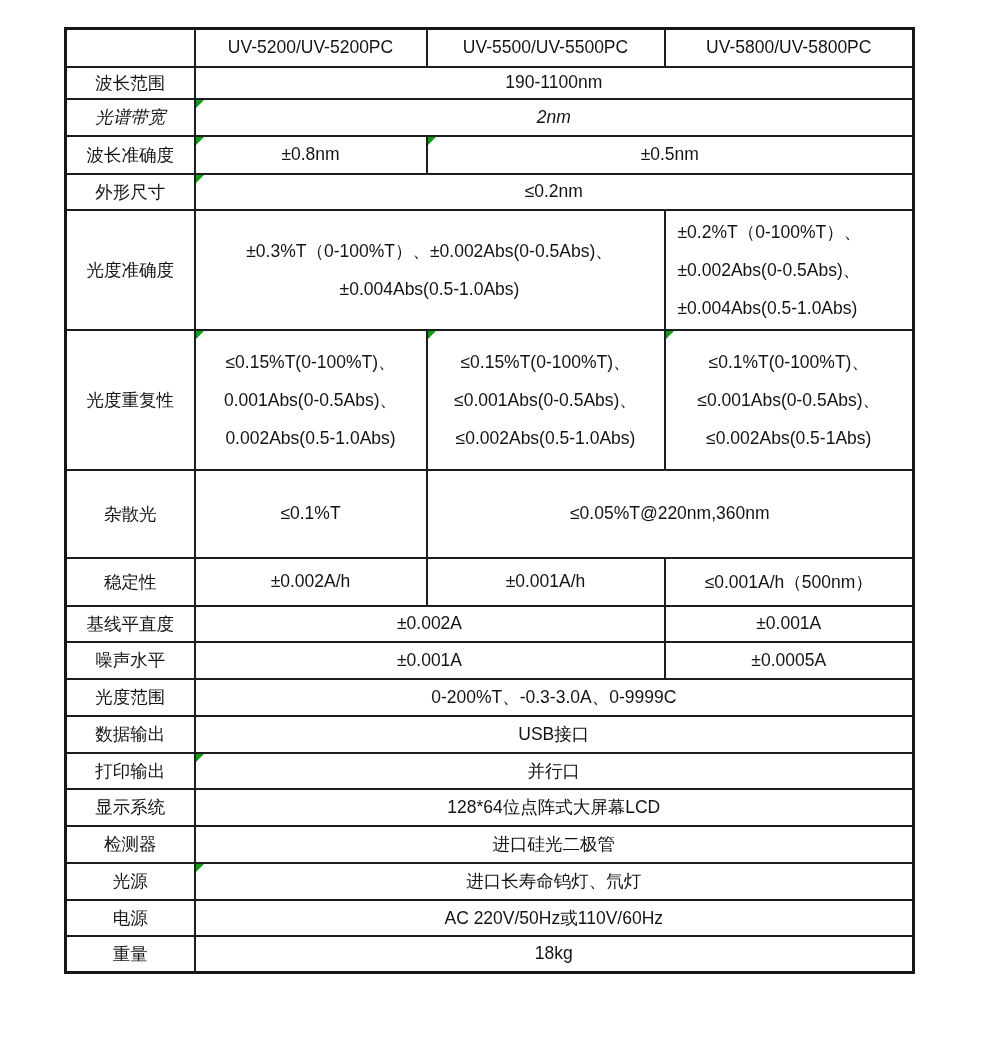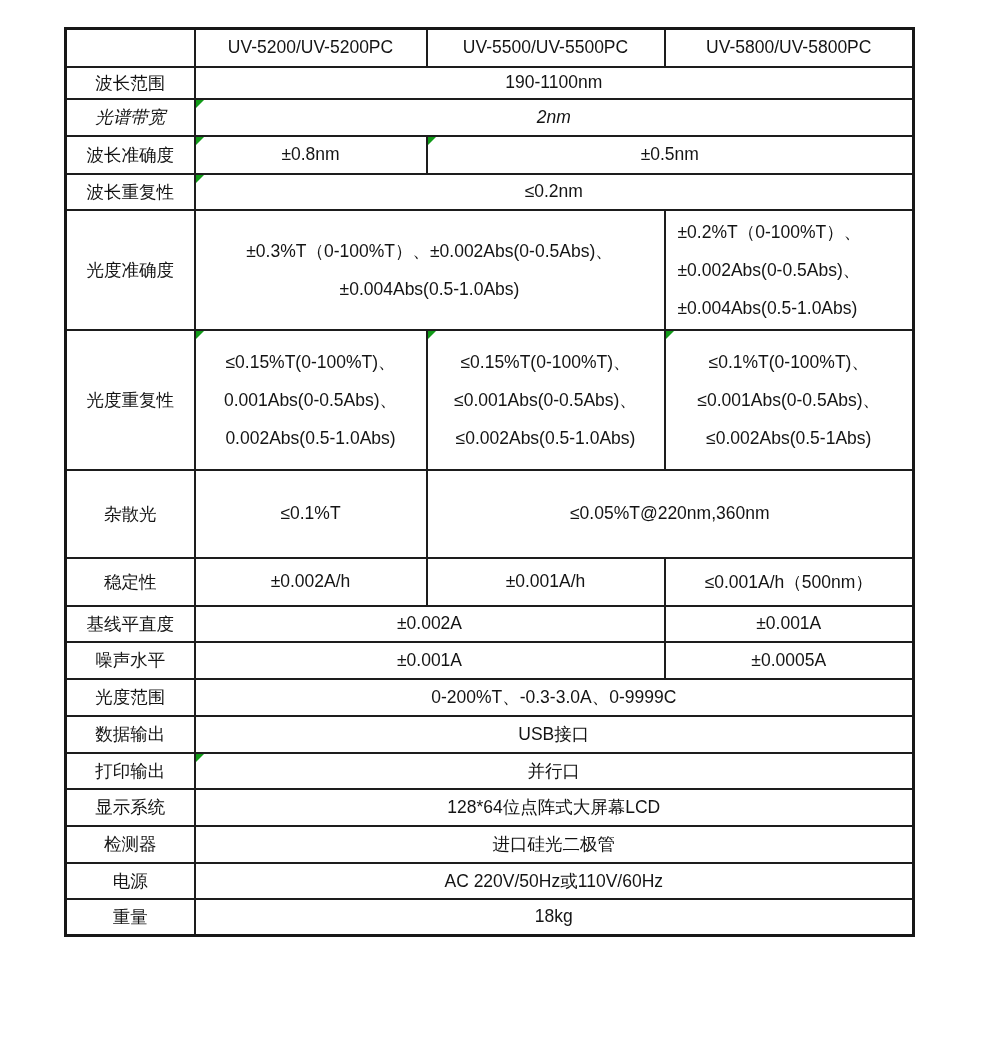--- a/index.html
+++ b/index.html
@@ -69,21 +69,21 @@
         <tr style="height: 37px; font-style: italic;">
           <th class="row-label">光谱带宽</th>
           <td colspan="3"><span class="corner-marker"></span><span>2nm</span></td>
         </tr>
         <tr style="height: 38px;">
           <th class="row-label">波长准确度</th>
           <td colspan="1"><span class="corner-marker"></span><span>±0.8nm</span></td>
           <td colspan="2"><span class="corner-marker"></span><span>±0.5nm</span></td>
         </tr>
         <tr style="height: 36px;">
-          <th class="row-label">波长重复性</th>
+          <th class="row-label">外形尺寸</th>
           <td colspan="3"><span class="corner-marker"></span><span>≤0.2nm</span></td>
         </tr>
         <tr style="height: 118px;">
           <th class="row-label">光度准确度</th>
           <td colspan="2">
             <div class="cell-lines">
               <div class="line">±0.3%T（0-100%T）、±0.002Abs(0-0.5Abs)、</div>
               <div class="line">±0.004Abs(0.5-1.0Abs)</div>
             </div>
           </td>
@@ -156,20 +156,24 @@
           <td colspan="3"><span class="corner-marker"></span><span>并行口</span></td>
         </tr>
         <tr style="height: 37px;">
           <th class="row-label">显示系统</th>
           <td colspan="3"><span>128*64位点阵式大屏幕LCD</span></td>
         </tr>
         <tr style="height: 37px;">
           <th class="row-label">检测器</th>
           <td colspan="3"><span>进口硅光二极管</span></td>
         </tr>
+        <tr style="height: 37px;">
+          <th class="row-label">光源</th>
+          <td colspan="3"><span class="corner-marker"></span><span>进口长寿命钨灯、氘灯</span></td>
+        </tr>
         <tr style="height: 36px;">
           <th class="row-label">电源</th>
           <td colspan="3"><span>AC 220V/50Hz或110V/60Hz</span></td>
         </tr>
         <tr style="height: 37px;">
           <th class="row-label">重量</th>
           <td colspan="3"><span>18kg</span></td>
         </tr>
       </tbody>
   </table>

